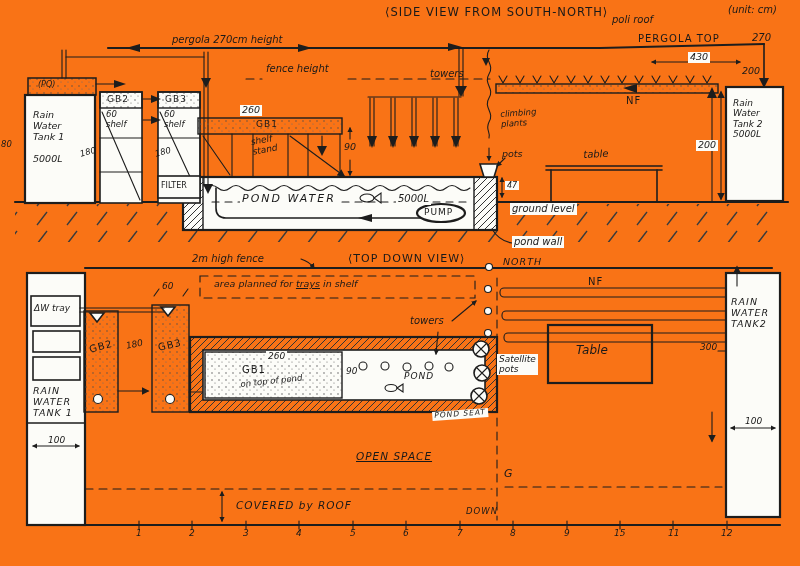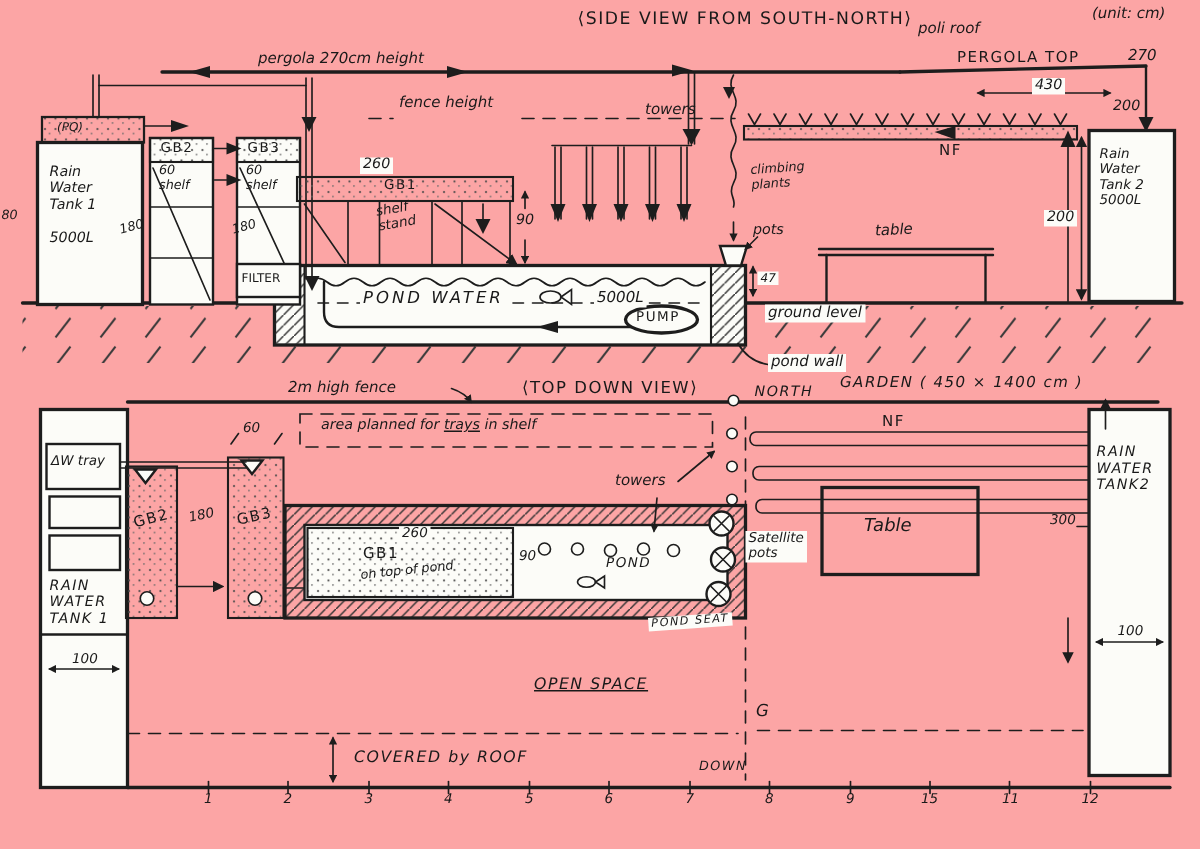--- a/index.html
+++ b/index.html
@@ -1,16 +1,16 @@
 <!DOCTYPE html>
 <html><head>
 <meta charset="utf-8">
 <style>
   html,body{margin:0;padding:0;background:#e8e8e4;}
-  .stage{position:relative;width:800px;height:566px;background:#fca5a5;overflow:hidden;
+  .stage{position:relative;width:800px;height:566px;background:#f97316;overflow:hidden;
          font-family:"DejaVu Sans",sans-serif;color:#1b1b1b;}
   .stage svg{position:absolute;left:0;top:0;}
   .lbl{position:absolute;font:italic 10px "DejaVu Sans",sans-serif;color:#191919;
        line-height:1.15;white-space:pre-line;transform-origin:left top;}
   .caps{font-style:normal;letter-spacing:1px;}
   .paper{background:#fcfcf8;padding:0 2px;}
   .und{text-decoration:underline;}
   .ink{stroke:#1d1d1d;fill:none;stroke-width:1.6;stroke-linecap:round;}
   .ink2{stroke:#1d1d1d;fill:none;stroke-width:2.2;stroke-linecap:round;}
   .thin{stroke:#1d1d1d;fill:none;stroke-width:1.1;stroke-linecap:round;}
@@ -337,21 +337,20 @@
 <div class="lbl caps" style="left:424px;top:207px;font-size:9px;">PUMP</div>
 <div class="lbl" style="left:502px;top:149px;font-size:9.5px;">pots</div>
 <div class="lbl paper" style="left:505px;top:181px;font-size:8px;">47</div>
 <div class="lbl paper" style="left:510px;top:203px;font-size:10px;">ground level</div>
 <div class="lbl paper" style="left:512px;top:236px;font-size:10px;">pond wall</div>
 <div class="lbl" style="left:583px;top:149px;font-size:10px;transform:rotate(-3deg);">table</div>
 
 <div class="lbl" style="left:192px;top:253px;font-size:10px;">2m high fence</div>
 <div class="lbl caps" style="left:348px;top:253px;font-size:11px;">⟨TOP DOWN VIEW⟩</div>
 <div class="lbl caps" style="left:503px;top:257px;font-size:9.5px;font-style:italic;text-align:center;">NORTH</div>
-<div class="lbl caps" style="left:560px;top:250px;font-size:10px;font-style:italic;">GARDEN ( 450 × 1400 cm )</div>
 <div class="lbl" style="left:214px;top:279px;font-size:9.5px;"><span>area planned for </span><span class="und">trays</span><span> in shelf</span></div>
 <div class="lbl" style="left:34px;top:303px;font-size:9px;">ΔW tray</div>
 <div class="lbl caps" style="left:88px;top:344px;font-size:10px;transform:rotate(-15deg);">GB2</div>
 <div class="lbl caps" style="left:157px;top:342px;font-size:10px;transform:rotate(-12deg);">GB3</div>
 <div class="lbl" style="left:125px;top:341px;font-size:9px;transform:rotate(-12deg);">180</div>
 <div class="lbl" style="left:162px;top:281px;font-size:9px;">60</div>
 <div class="lbl caps" style="left:33px;top:386px;font-size:9.5px;font-style:italic;">RAIN
 WATER
 TANK 1</div>
 <div class="lbl paper" style="left:46px;top:435px;font-size:9px;">100</div>

